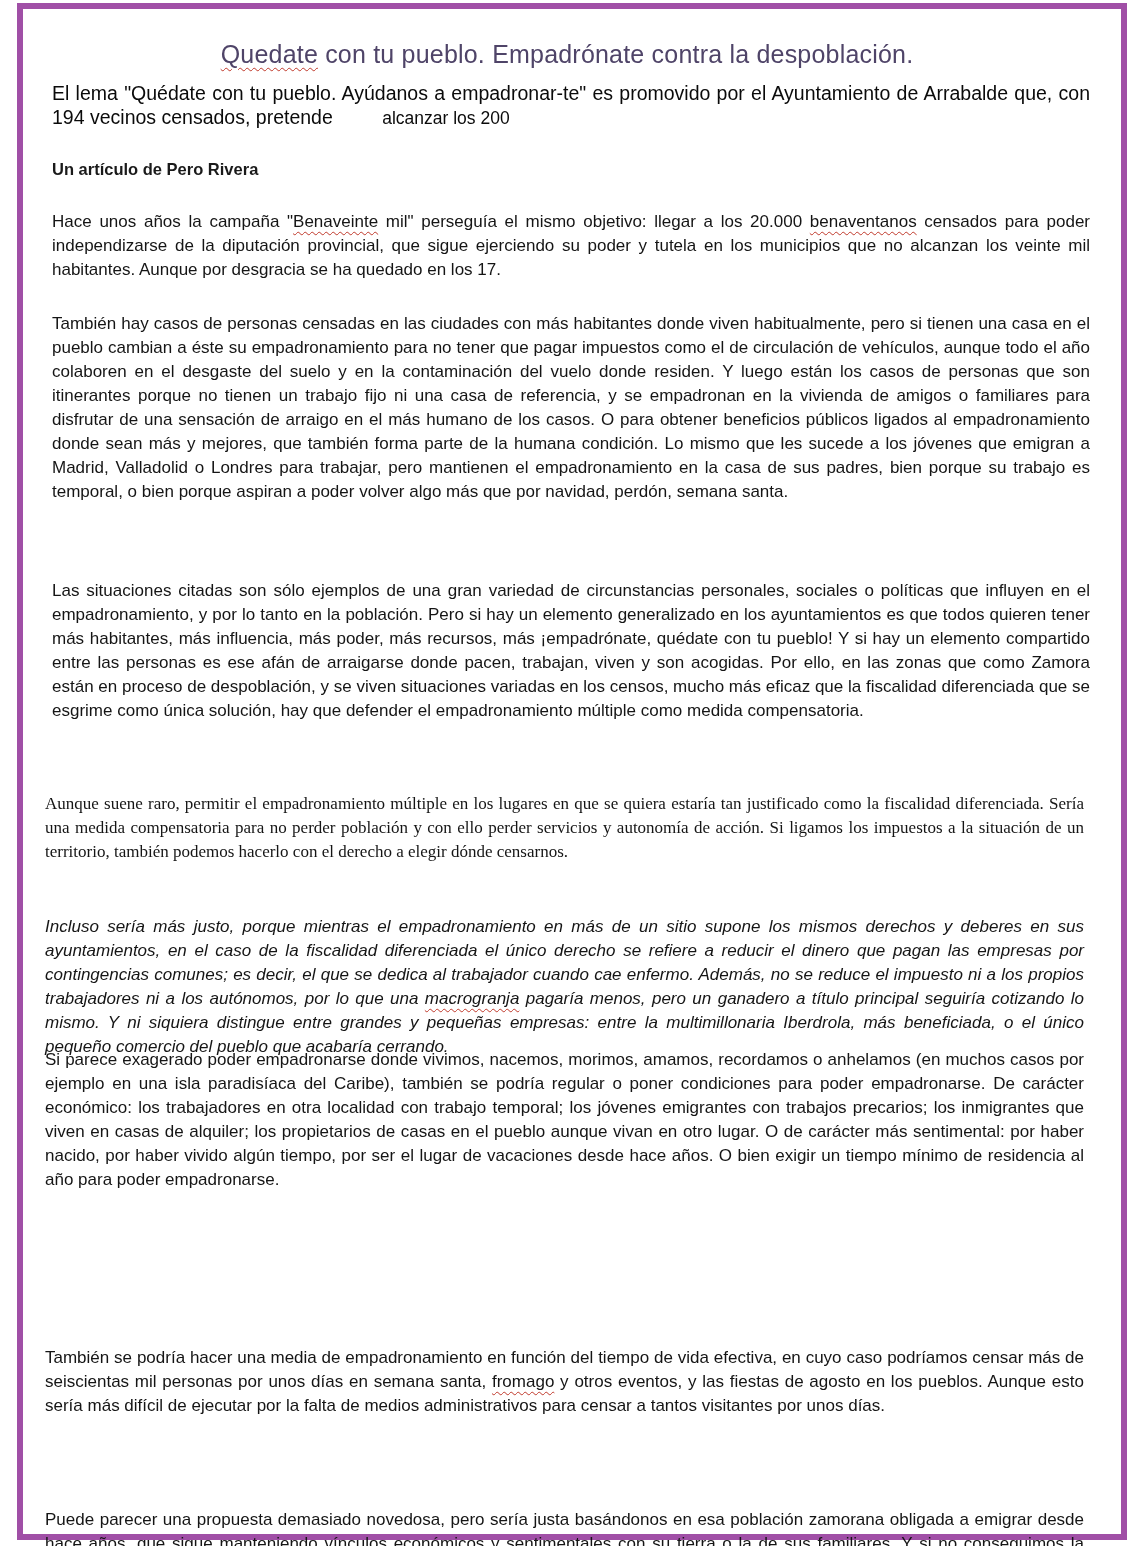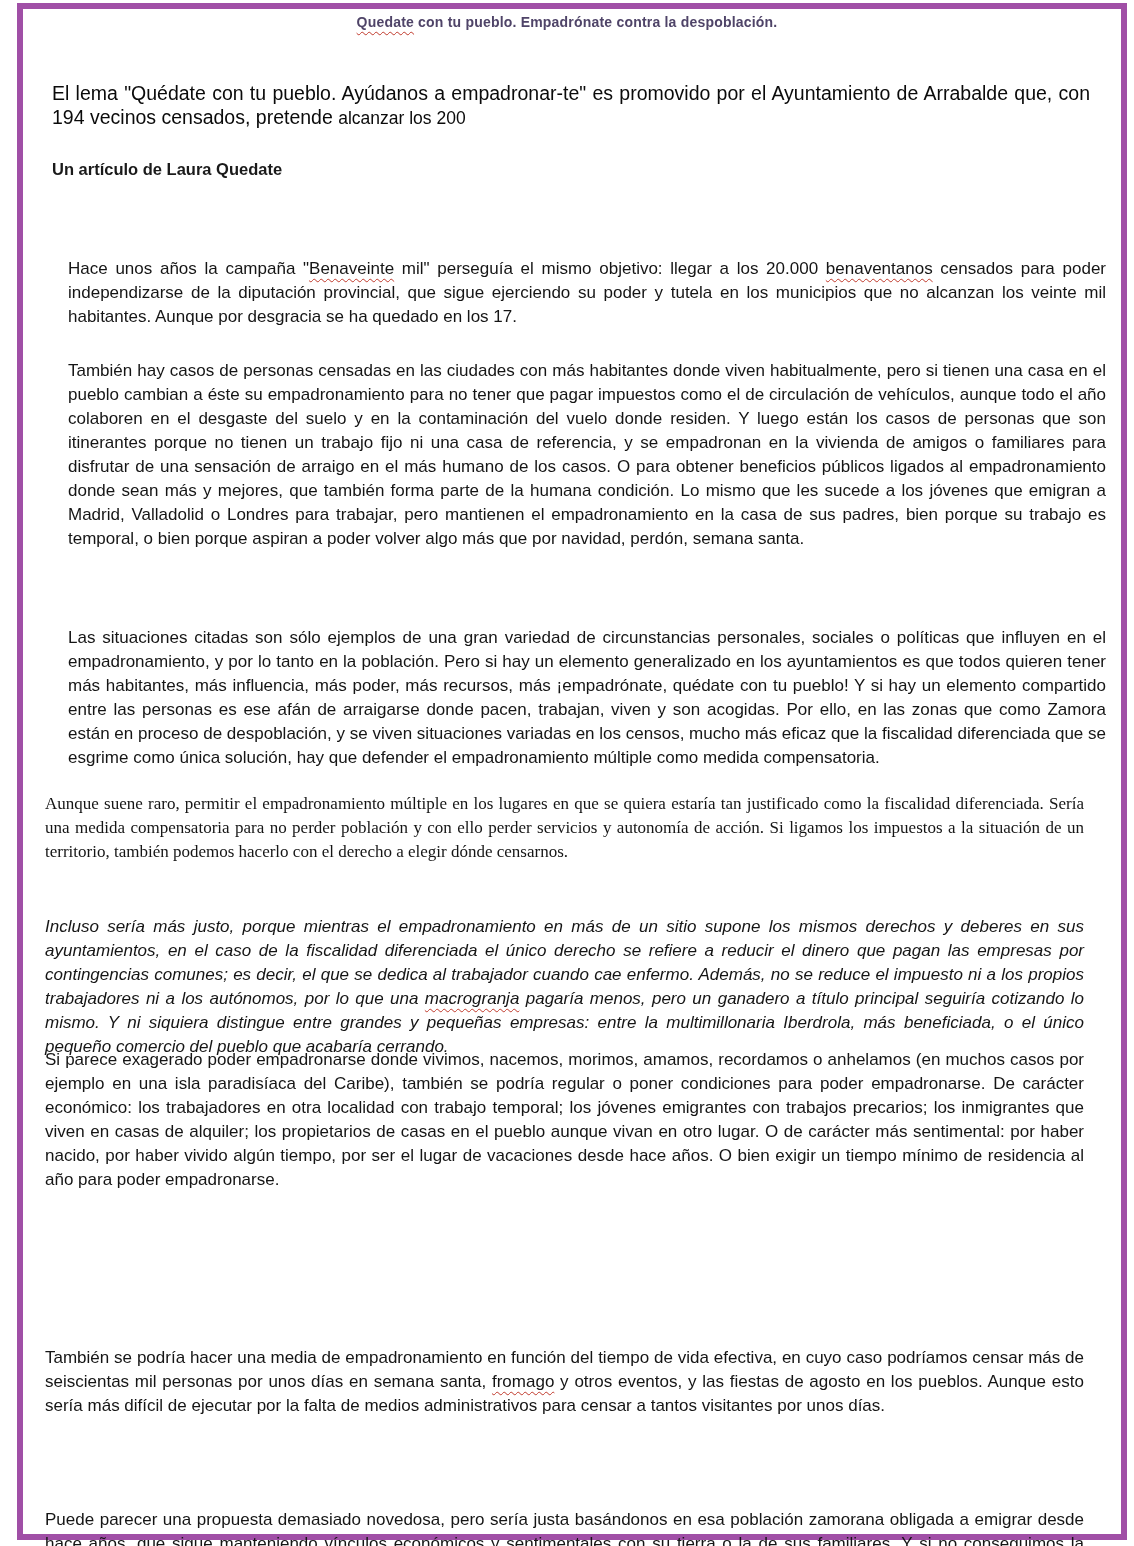--- a/index.html
+++ b/index.html
@@ -20,65 +20,66 @@
       left: 17px;
       top: 3px;
       width: 1098px;
       height: 1525px;
       border: 6px solid #a04fa6;
       background: #ffffff;
     }
     .title {
       position: absolute;
       left: 0;
-      top: 14px;
+      top: 40px;
       width: 1134px;
       text-align: center;
-      font-weight: bold;
-      font-size: 14px;
+      font-weight: normal;
+      font-size: 25px;
       color: #4f4468;
       letter-spacing: 0.2px;
     }
     .spell {
       text-decoration: underline wavy #c0392b;
       text-decoration-thickness: 1px;
       text-underline-offset: 4px;
     }
     .lead {
       position: absolute;
       left: 52px;
       top: 81px;
       width: 1038px;
       font-size: 19.5px;
       line-height: 24px;
       text-align: justify;
       color: #0a0a0a;
     }
     .lead .small {
       font-size: 17.5px;
+      margin-left: 44px;
     }
     .byline {
       position: absolute;
       left: 52px;
       top: 160px;
       font-size: 16.5px;
       font-weight: bold;
       color: #1a1a1a;
     }
     .block {
       position: absolute;
       font-size: 17px;
       line-height: 24px;
       text-align: justify;
       color: #151515;
     }
     .block p {
       margin: 0;
     }
-    .b1 { left: 68px; width: 1038px; margin-top: 47px; }
+    .b1 { left: 52px; width: 1038px; }
     .b2 { left: 45px; width: 1039px; }
     .cursor {
       display: inline-block;
       width: 2px;
       height: 20px;
       background: #000;
       vertical-align: -4px;
       margin-left: 1px;
     }
   </style>
@@ -88,21 +89,21 @@
 <div class="frame" style="border-color: rgb(160, 79, 166);"></div>
 
 <h1 class="title" style="margin: 0px; color: rgb(79, 68, 104);">
   <span class="spell" style="text-decoration-color: rgb(192, 57, 43);">Quedate</span><span> con tu pueblo. Empadrónate contra la despoblación.</span>
 </h1>
 
 <div class="lead">
   <span>El lema "Quédate con tu pueblo. Ayúdanos a empadronar-te" es promovido por el Ayuntamiento de Arrabalde que, con 194 vecinos censados, pretende </span><span class="small"> alcanzar los 200</span>
 </div>
 
-<div class="byline">Un artículo de Laura Quedate</div>
+<div class="byline">Un artículo de Pero Rivera</div>
 
 <div class="block b1" style="top:210px;">
   <p>
     <span>Hace unos años la campaña "</span><span class="spell" style="text-decoration-color: rgb(192, 57, 43);">Benaveinte</span><span> mil" perseguía el mismo objetivo: llegar a los 20.000 </span><span class="spell" style="text-decoration-color: rgb(192, 57, 43);">benaventanos</span><span> censados para poder independizarse de la diputación provincial, que sigue ejerciendo su poder y tutela en los municipios que no alcanzan los veinte mil habitantes. Aunque por desgracia se ha quedado en los 17.</span>
   </p>
 </div>
 
 <div class="block b1" style="top:312px;">
   <p>También hay casos de personas censadas en las ciudades con más habitantes donde viven habitualmente, pero si tienen una casa en el pueblo cambian a éste su empadronamiento para no tener que pagar impuestos como el de circulación de vehículos, aunque todo el año colaboren en el desgaste del suelo y en la contaminación del vuelo donde residen. Y luego están los casos de personas que son itinerantes porque no tienen un trabajo fijo ni una casa de referencia, y se empadronan en la vivienda de amigos o familiares para disfrutar de una sensación de arraigo en el más humano de los casos. O para obtener beneficios públicos ligados al empadronamiento donde sean más y mejores, que también forma parte de la humana condición. Lo mismo que les sucede a los jóvenes que emigran a Madrid, Valladolid o Londres para trabajar, pero mantienen el empadronamiento en la casa de sus padres, bien porque su trabajo es temporal, o bien porque aspiran a poder volver algo más que por navidad, perdón, semana santa.</p>
 </div>

